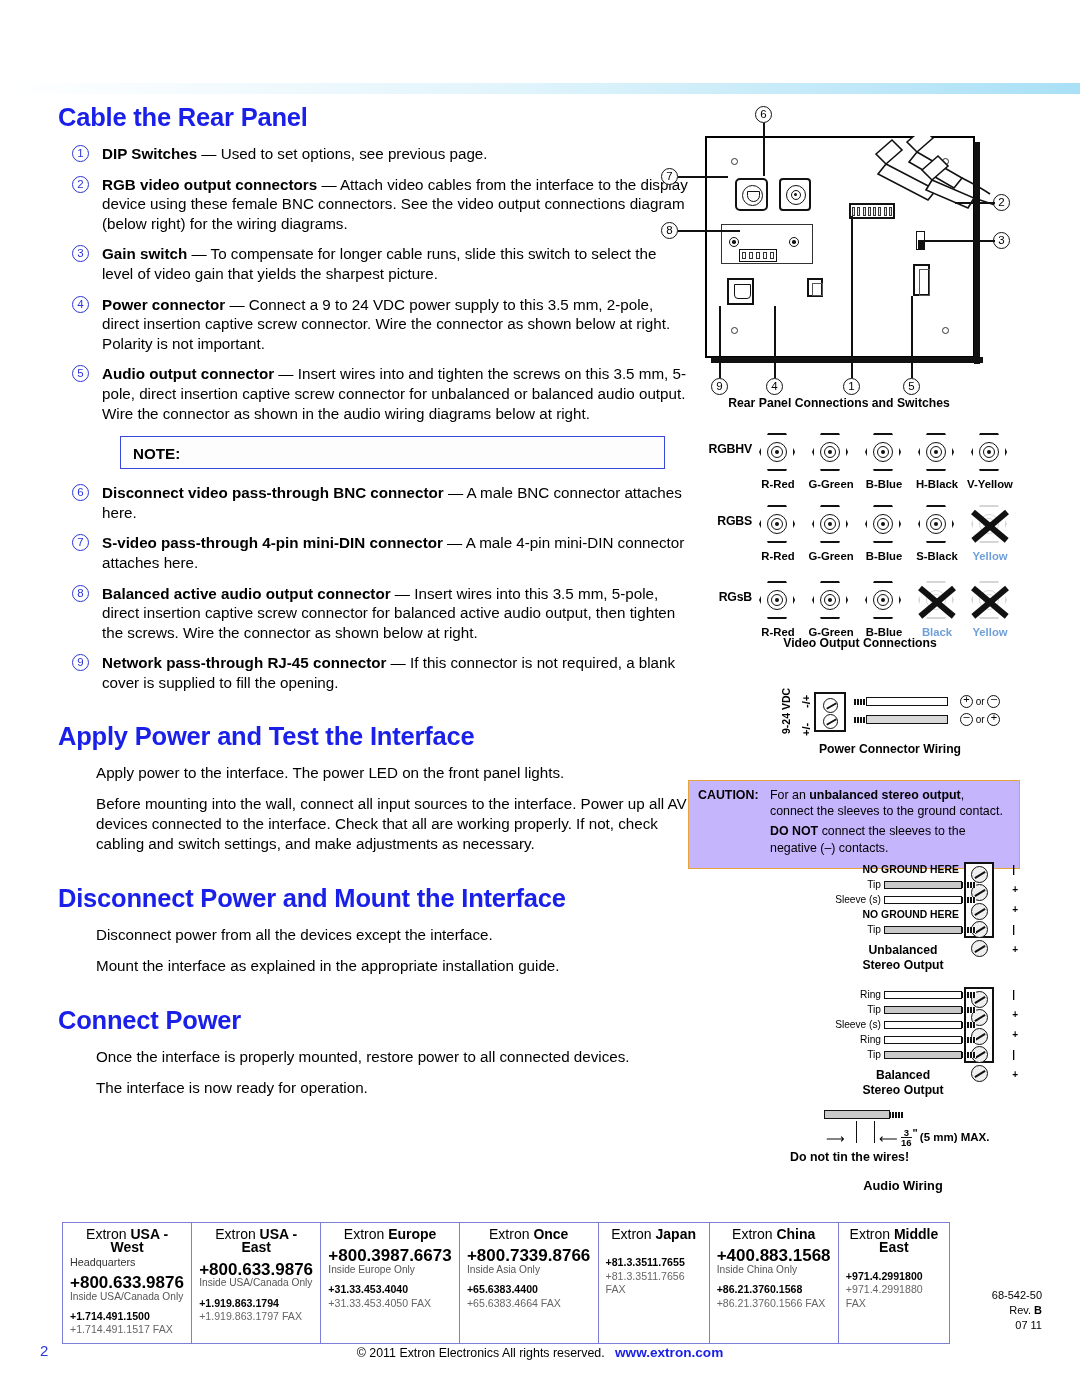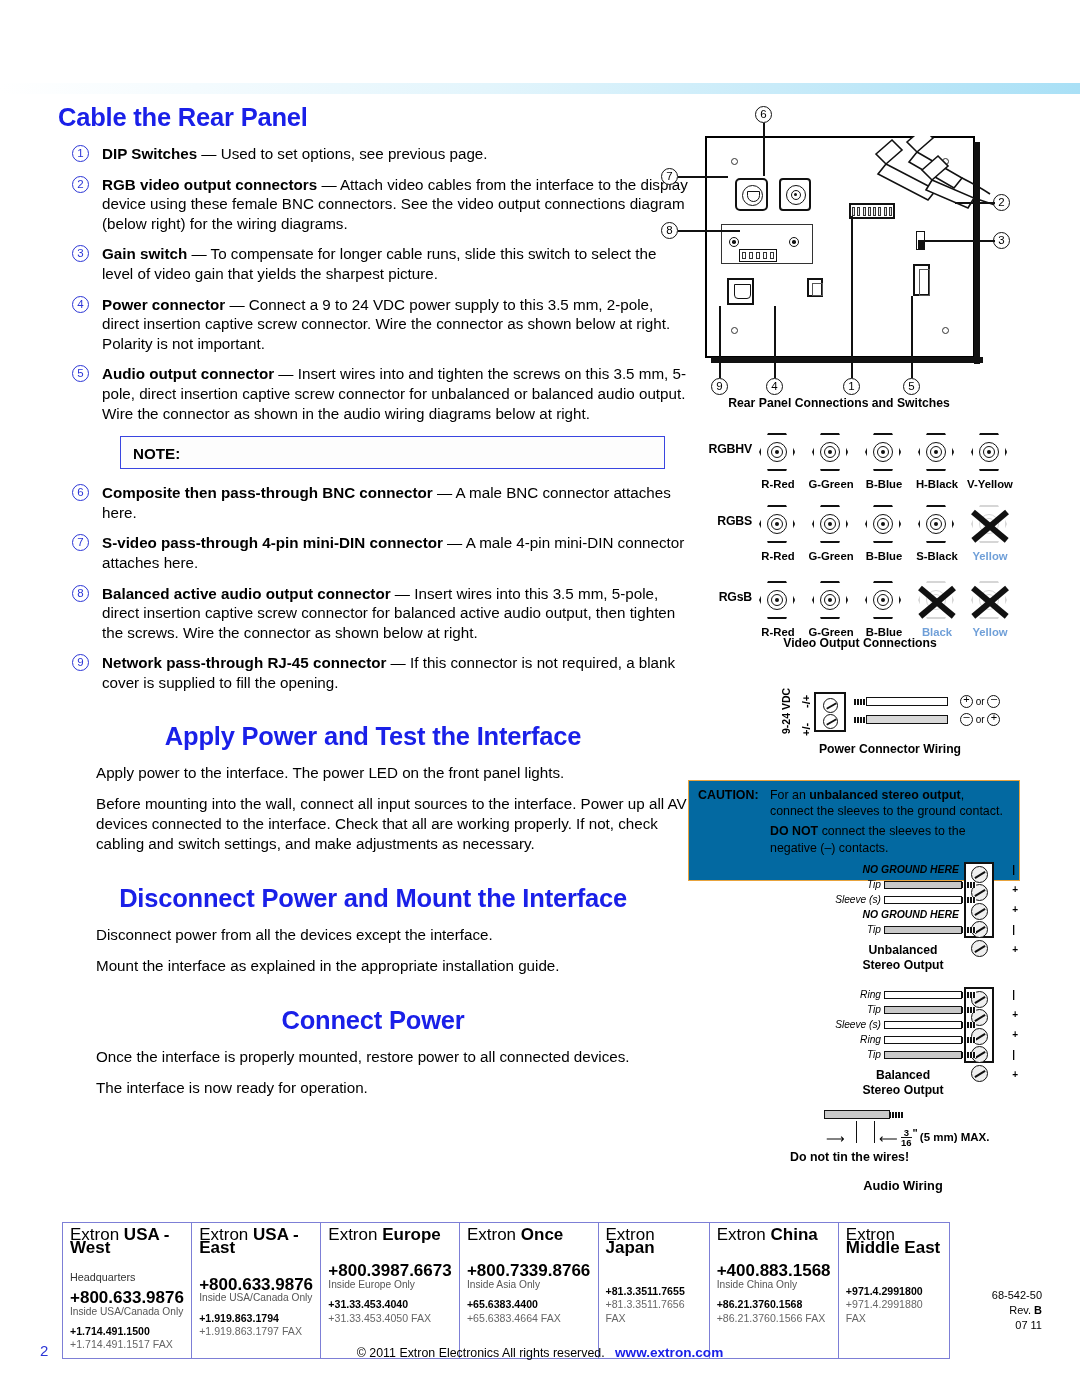--- a/index.html
+++ b/index.html
@@ -29,21 +29,21 @@
   }
 
   
   h1.sect {
     color: #1a20e8;
     font-size: 25.5px;
     font-weight: bold;
     margin: 0 0 12px 0;
     letter-spacing: -0.2px;
   }
-  h1.sect.sp { margin-top: 30px; text-align: center; }
+  h1.sect.sp { margin-top: 30px; }
 
   
   .items { margin: 0; padding: 0; }
   .item {
     position: relative;
     padding-left: 44px;
     margin-bottom: 11px;
     font-size: 15.2px;
     line-height: 19.6px;
   }
@@ -247,36 +247,36 @@
     repeating-linear-gradient(90deg,#111 0 1.5px,#fff 1.5px 3px); }
   .polar { position:absolute; font-size:10px; }
   .polar .sym { display:inline-block; width:13px; height:13px; border:1.3px solid #111; border-radius:50%; position:relative; vertical-align:-3px;}
   .polar .sym.plus::after { content:"+"; position:absolute; left:2.2px; top:-3.4px; font-size:11px; }
   .polar .sym.minus::after { content:"–"; position:absolute; left:2.6px; top:-3.6px; font-size:11px; }
   .fig-power .pcap { position:absolute; left:10px; top:56px; width:220px; text-align:center; font-size:12.2px; font-weight:bold; }
 
   
   .caution {
     position:absolute; left:688px; top:780px; width:332px;
-    border:1.7px solid #e8a33d; background:#0369a1;
-    padding:6px 9px 20px 9px;
+    border:1.7px solid #e8a33d; background:#c4b5fd;
+    padding:6px 9px 8px 9px;
     font-size:12.4px; line-height:16.2px;
     display:flex;
   }
   .caution .clabel { font-weight:bold; min-width:72px; }
   .caution .ctext { flex:1; }
   .caution .ctext p { margin:0 0 4px 0; }
   .caution b { font-weight:bold; }
 
   
   .fig-audio { position:absolute; left:786px; top:862px; width:234px; }
   .awgroup { position:relative; margin-bottom:4px; }
   .aw-rows { position:relative; }
   .aw-row { position:relative; height:14px; display:flex; align-items:center; justify-content:flex-end; }
-  .aw-row .lbl { font-size:10.2px; text-align:right; padding-right:3px; white-space:nowrap;font-style:italic; }
+  .aw-row .lbl { font-size:10.2px; text-align:right; padding-right:3px; white-space:nowrap; }
   .aw-row .lbl.bold { font-weight:bold; font-size:10.4px; }
   .aw-row .w { width:78px; height:8px; border:1.2px solid #111; position:relative; }
   .aw-row .w.grey { background:#c9c9c9; }
   .aw-row .w .tail { position:absolute; right:-15px; top:0.5px; width:15px; height:6px;
     background: repeating-linear-gradient(90deg,#111 0 1.5px,#fff 1.5px 3px); }
   .aw-term {
     position:absolute; right:0px; top:0px; width:30px;
     border:2.2px solid #111; background:#fff;
   }
   .aw-term .scr { margin:1.5px auto; width:17px; height:17px; border:1.6px solid #111; border-radius:50%; position:relative; background:#efefef; }
@@ -290,21 +290,21 @@
     position:absolute; left:62px; top:1222px;
     width: 888px; border-collapse: collapse;
   }
   .contacts td {
     border:1px solid #7d7fd6;
     vertical-align: top;
     padding:5px 7px 6px 7px;
     font-size:10.6px; line-height:13.4px;
     width: 12.5%;
   }
-  .contacts .office { font-size:17px; margin-bottom:16px; }
+  .contacts .office { font-size:14px; margin-bottom:1px;text-align:center; }
   .contacts .office b { font-weight:bold; }
   .contacts .hq { font-size:10.8px; color:#333; }
   .contacts .gap { height:7px; }
   .contacts .big { font-size:17px; font-weight:bold; }
   .contacts .sub { font-size:10.2px; color:#555; }
   .contacts .ph { font-size:10.6px; font-weight:bold; }
   .contacts .ph span { font-weight:normal; color:#666; }
 
   
   .partno {
@@ -358,21 +358,21 @@
       </div>
     </div>
 
     <div class="note-box">
       <div class="nlabel">NOTE:</div>
     </div>
 
     <div class="items">
       <div class="item">
         <span class="num">6</span>
-        <b>Composite then pass-through BNC connector</b><span> — A male BNC connector attaches here.</span>
+        <b>Disconnect video pass-through BNC connector</b><span> — A male BNC connector attaches here.</span>
       </div>
       <div class="item">
         <span class="num">7</span>
         <b>S-video pass-through 4-pin mini-DIN connector</b><span> — A male 4-pin mini-DIN connector attaches here.</span>
       </div>
       <div class="item">
         <span class="num">8</span>
         <b>Balanced active audio output connector</b><span> — Insert wires into this 3.5 mm, 5-pole, direct insertion captive screw connector for balanced active audio output, then tighten the screws. Wire the connector as shown below at right.</span>
       </div>
       <div class="item">

